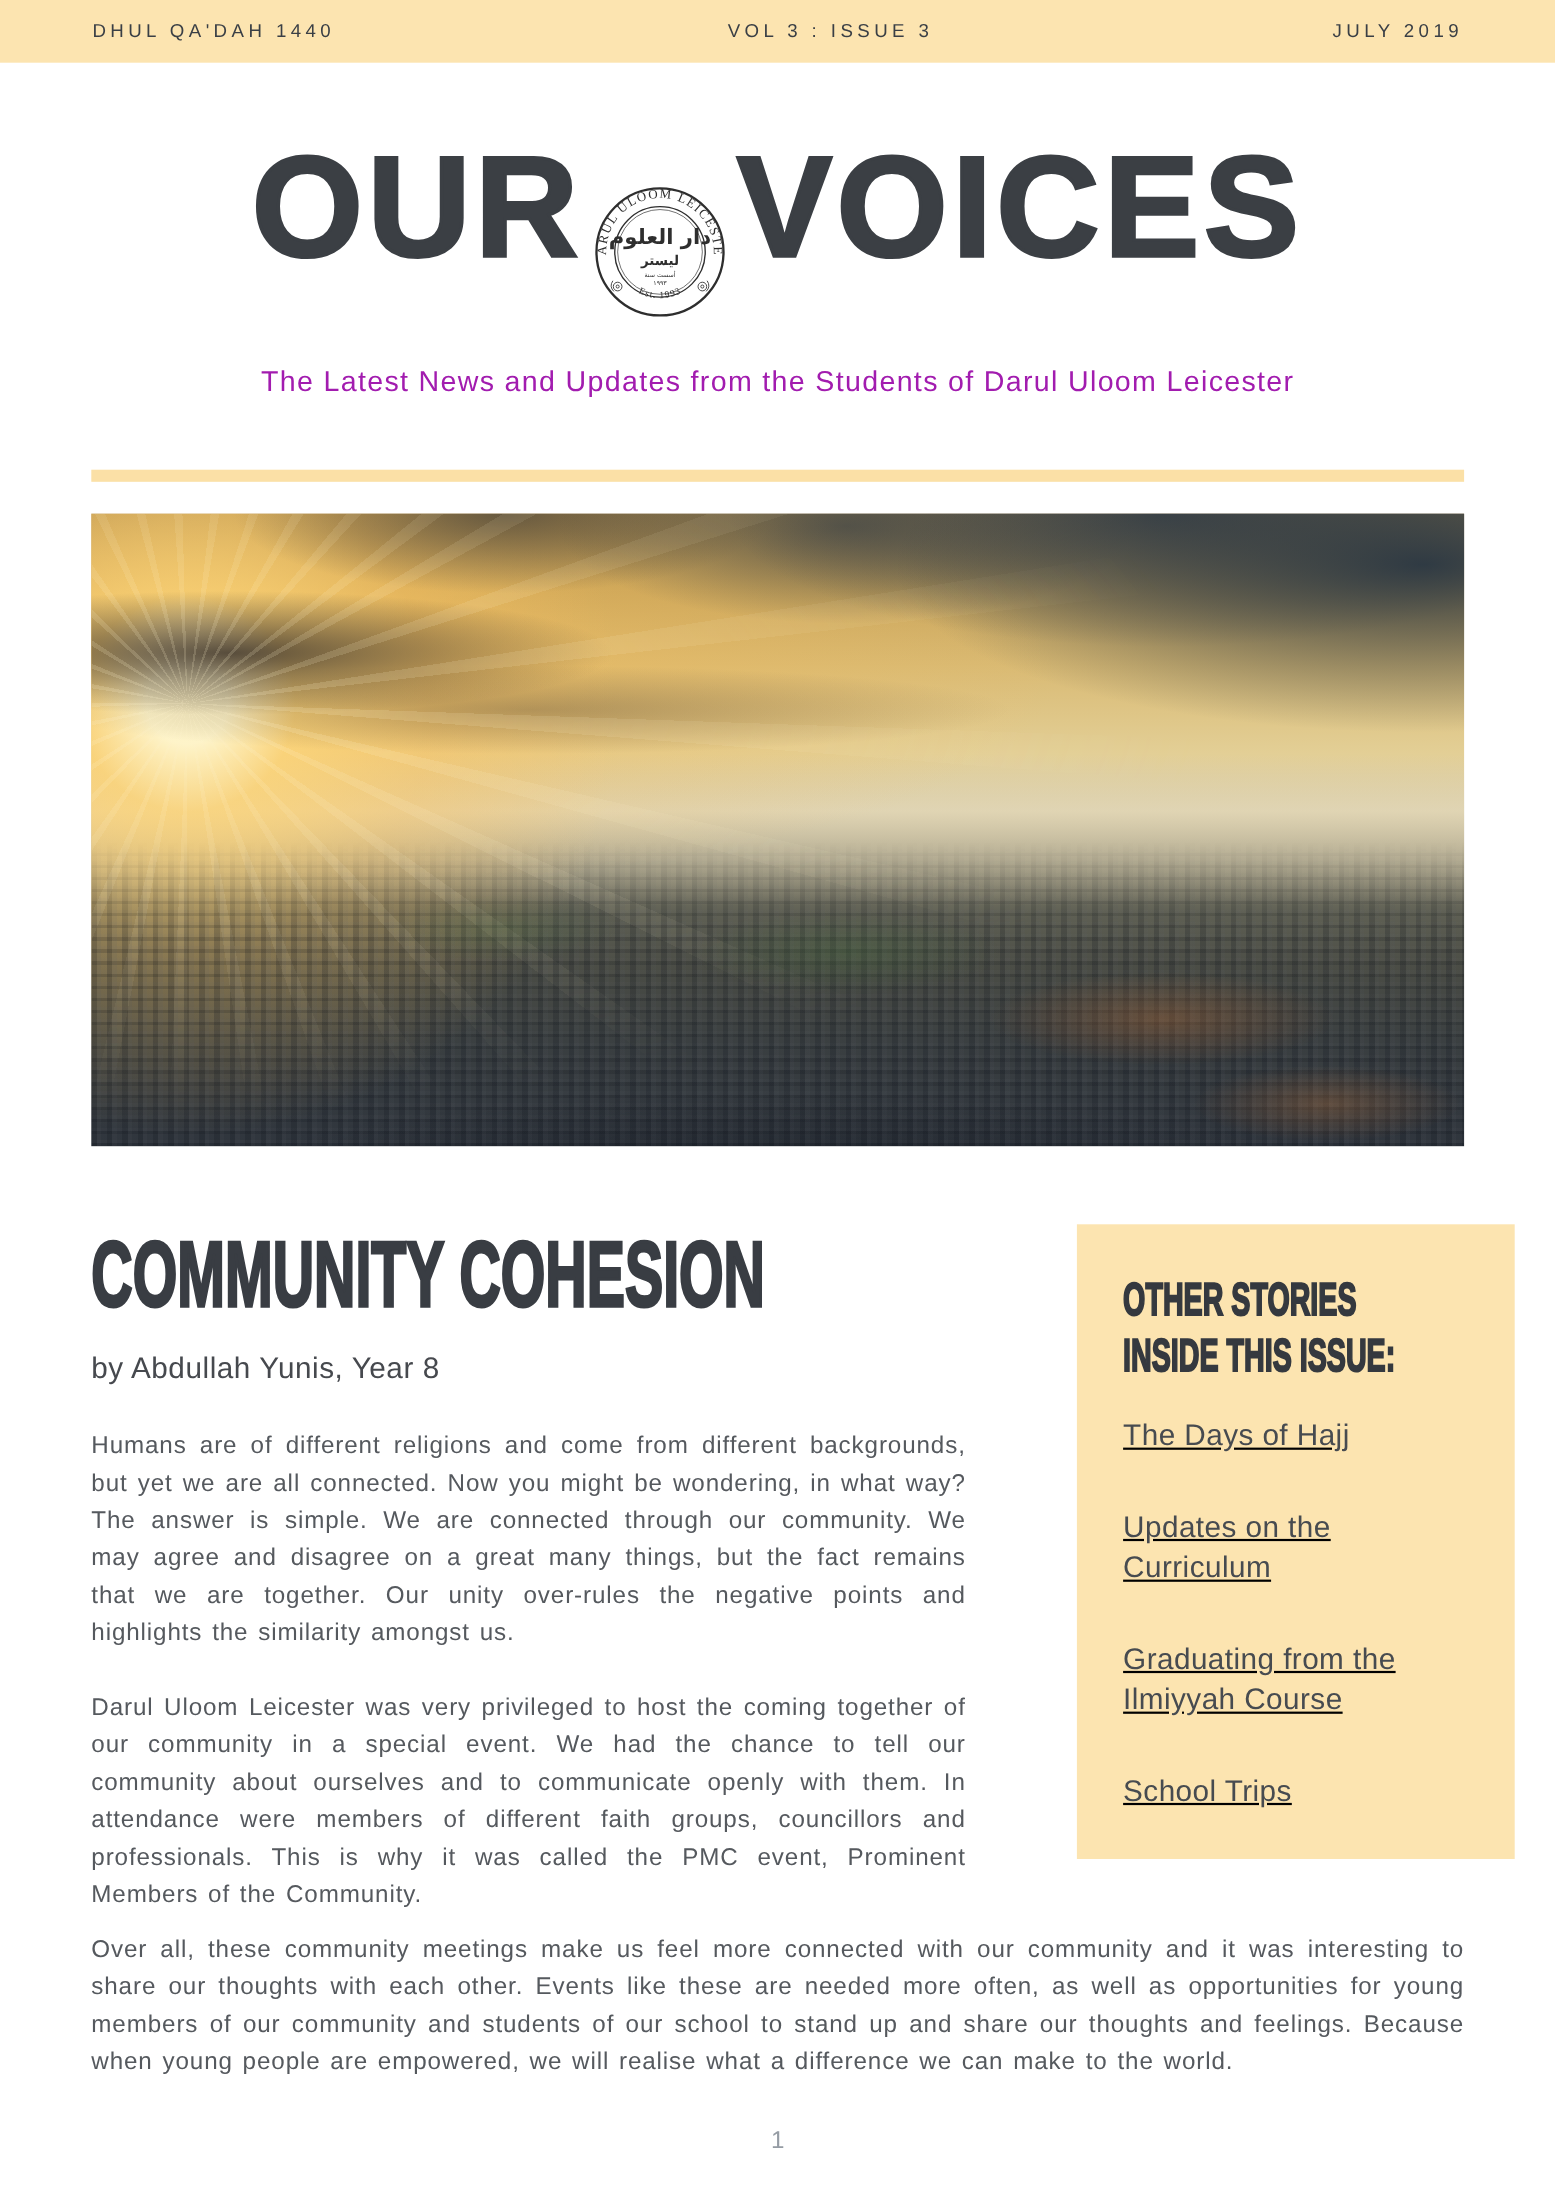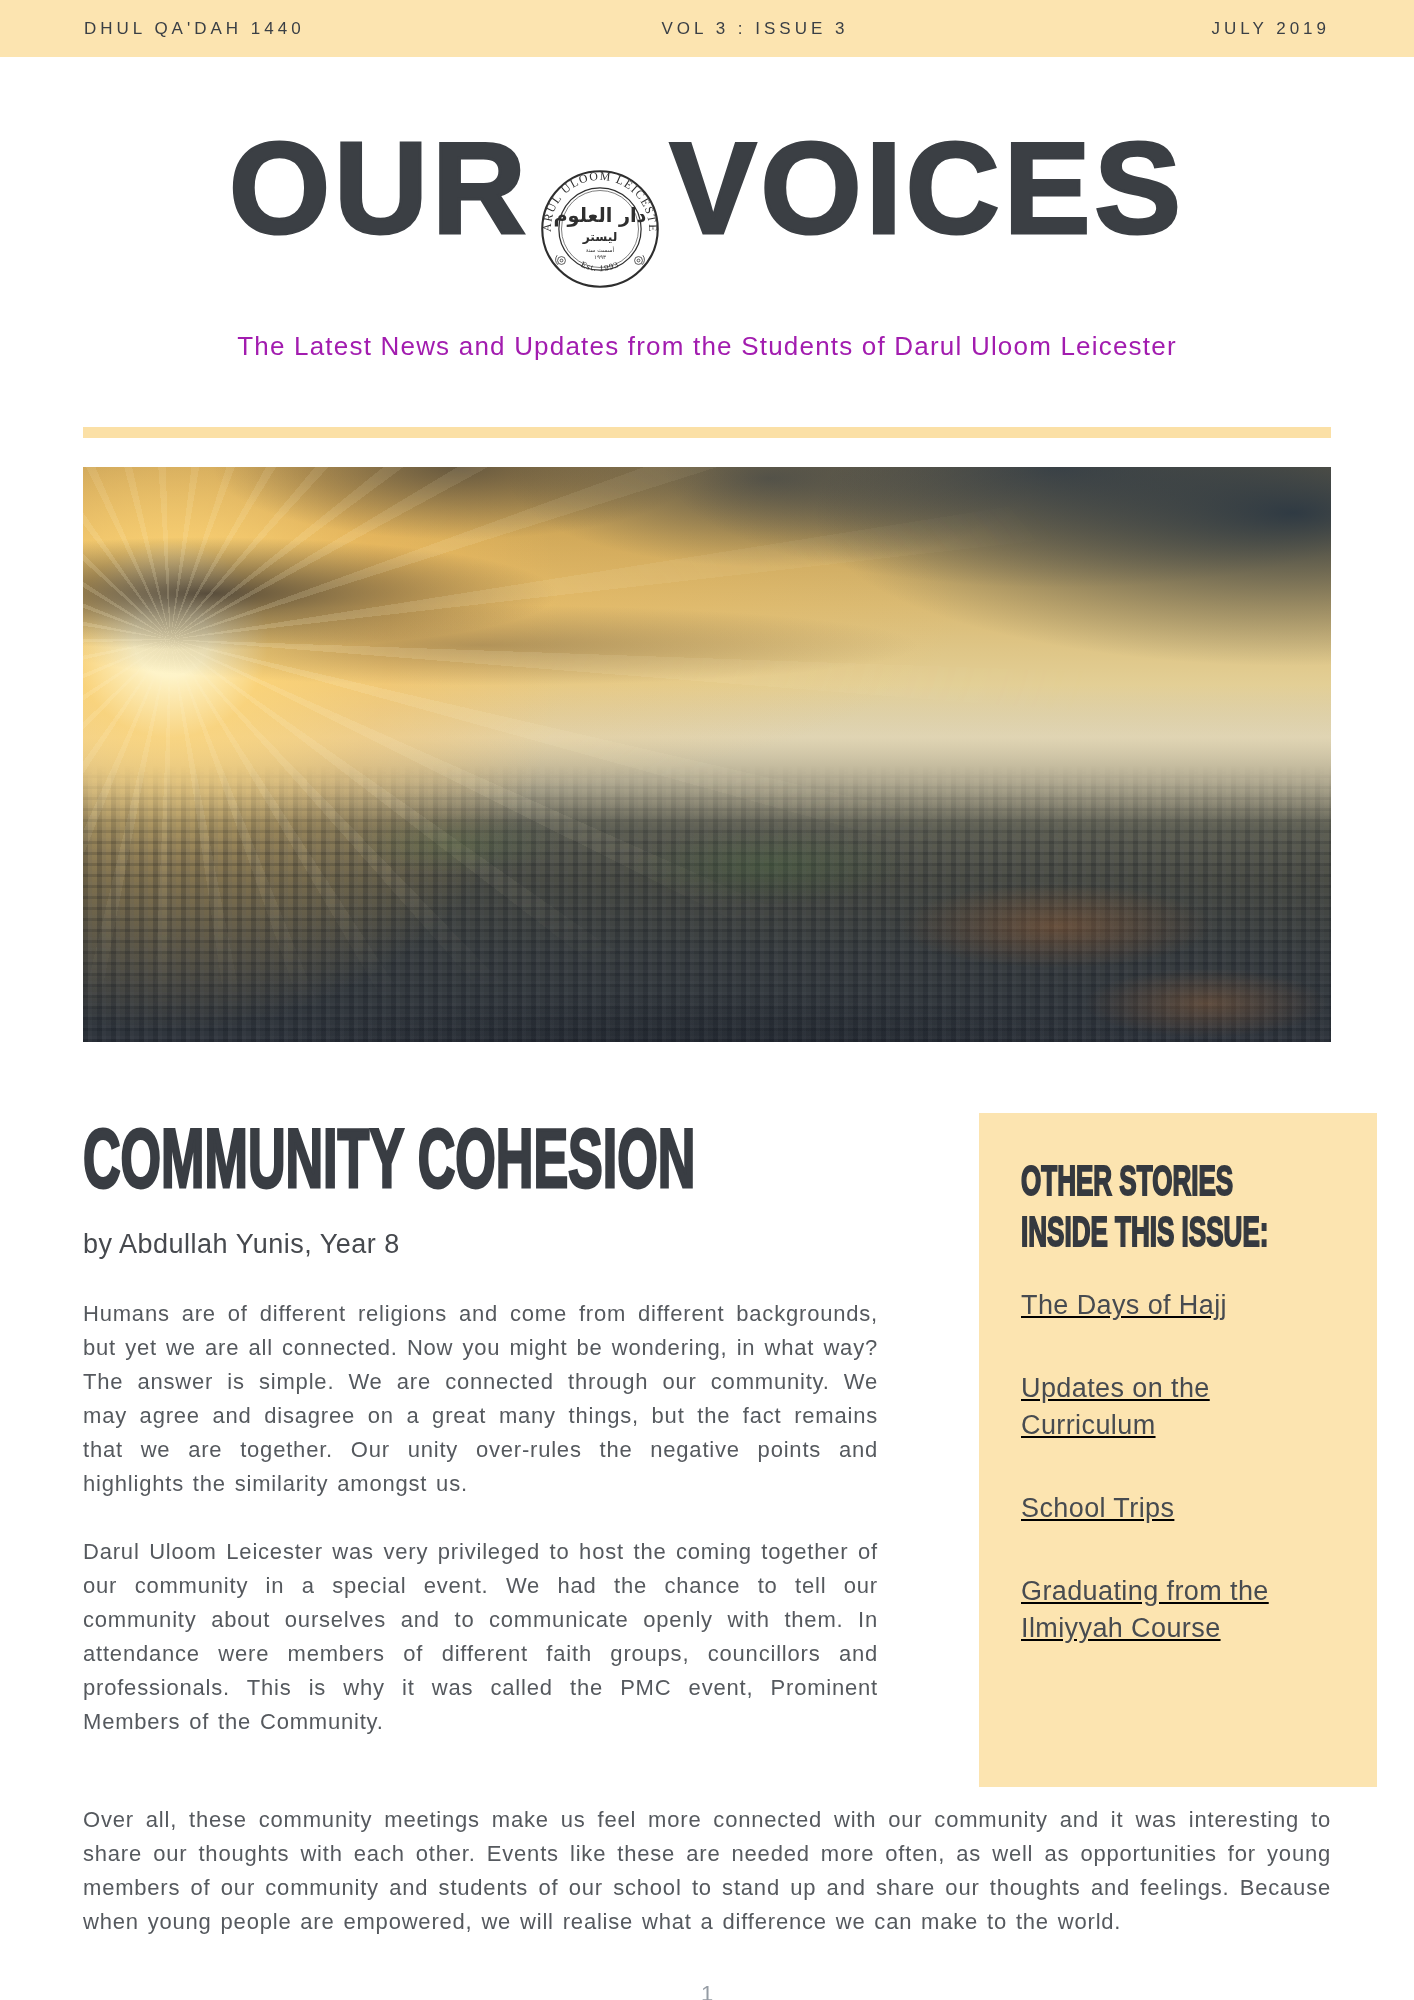--- a/index.html
+++ b/index.html
@@ -88,21 +88,21 @@
   .byline { margin-top:24px; font-size:27px; line-height:34px; color:#46494E; letter-spacing:.5px; }
 
   .bodytext {
     margin-top:36px; font-size:22px; line-height:34px; color:#55595E;
     text-align:justify; letter-spacing:.8px; word-spacing:2px;
   }
   .bodytext + .bodytext { margin-top:34px; }
 
   
   .stories-box {
-    width:398px; height:674px; margin-left:55px; background:#FCE4B0;
+    width:398px; height:577px; margin-left:55px; background:#FCE4B0;
     padding:42px 36px 0 42px; flex:0 0 auto;
   }
   .stories-heading { font-size:42px; line-height:51px; font-weight:bold; color:#35393F; }
   .cond-wrap {
     display:block; width:440px; transform:scaleX(0.62); transform-origin:0 0;
     -webkit-text-stroke:2px currentColor;
   }
   .stories-list { list-style:none; margin-top:30px;text-decoration:underline; }
   .stories-list li {
     font-size:27px; line-height:37px; color:#474B50; letter-spacing:.4px;
@@ -177,22 +177,22 @@
         <p class="bodytext">Darul Uloom Leicester was very privileged to host the coming together of our community in a special event. We had the chance to tell our community about ourselves and to communicate openly with them. In attendance were members of different faith groups, councillors and professionals. This is why it was called the PMC event, Prominent Members of the Community.</p>
       </div>
 
       <aside class="stories-box">
         <h2 class="stories-heading">
             <span class="cond-wrap">OTHER STORIES INSIDE THIS ISSUE:</span>
           </h2>
         <ul class="stories-list">
           <li>The Days of Hajj</li>
           <li>Updates on the Curriculum</li>
+          <li>Graduating from the Ilmiyyah Course</li>
           <li>School Trips</li>
-          <li>Graduating from the Ilmiyyah Course</li>
         </ul>
       </aside>
     </div>
 
     <p class="bodytext closing">Over all, these community meetings make us feel more connected with our community and it was interesting to share our thoughts with each other. Events like these are needed more often, as well as opportunities for young members of our community and students of our school to stand up and share our thoughts and feelings. Because when young people are empowered, we will realise what a difference we can make to the world.</p>
 
     <div class="pageno">1</div>
   </div>
 
 </div>

